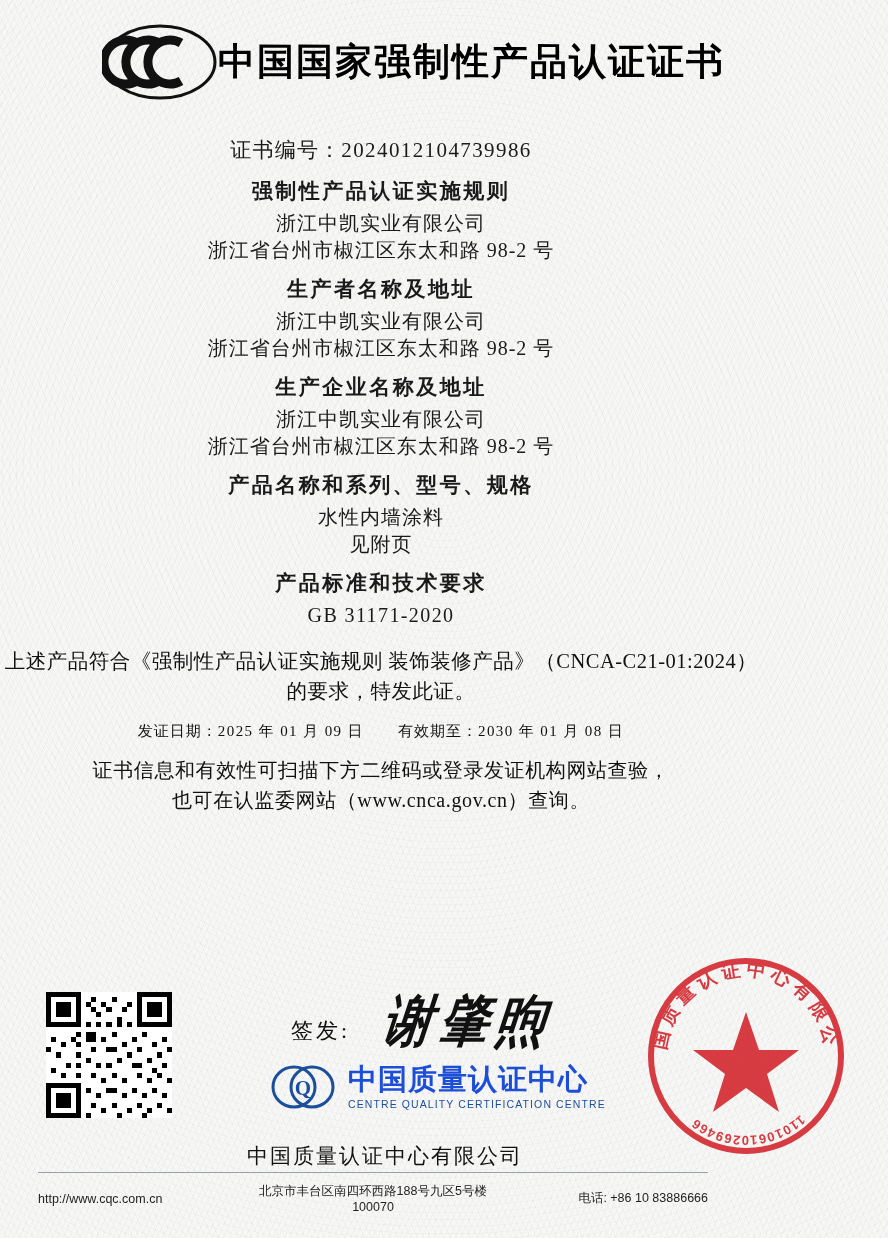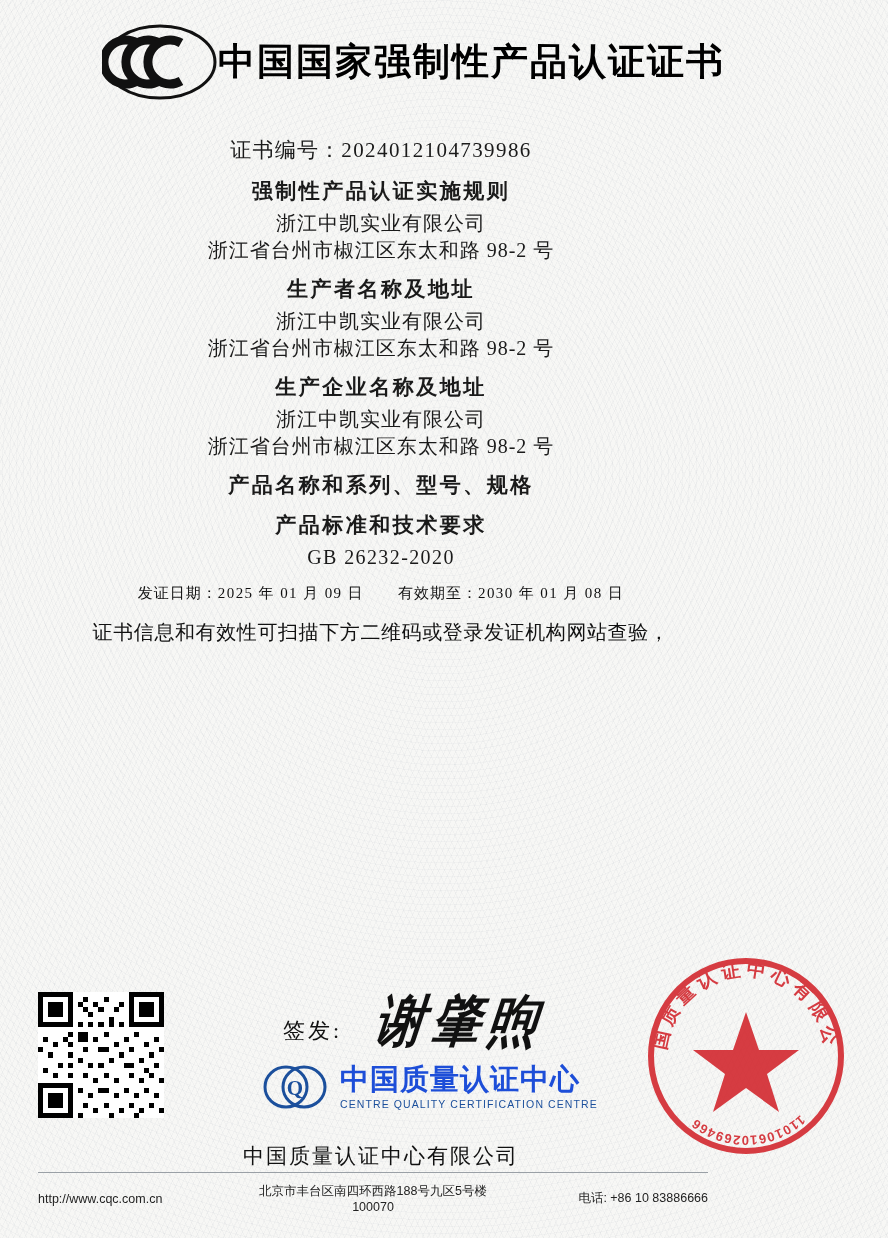--- a/index.html
+++ b/index.html
@@ -115,21 +115,21 @@
   .verify {
     font-size: 20px;
     margin-top: 16px;
     line-height: 1.5;
     letter-spacing: 0.6px;
   }
 
   
   .sign-area {
     position: absolute;
-    left: 0;
+    left: 8px;
     right: 0;
     top: 960px;
     height: 210px;
   }
   .qr {
     position: absolute;
     left: 38px;
     top: 32px;
     width: 126px;
     height: 126px;
@@ -269,34 +269,41 @@
     </div>
 
     <div class="block">
       <div class="line field-label">生产企业名称及地址</div>
       <div class="line field-value">浙江中凯实业有限公司</div>
       <div class="line field-value">浙江省台州市椒江区东太和路 98-2 号</div>
     </div>
 
     <div class="block">
       <div class="line field-label">产品名称和系列、型号、规格</div>
+      <div class="line field-value">水性内墙涂料</div>
+      <div class="line field-value">见附页</div>
     </div>
 
     <div class="block">
       <div class="line field-label">产品标准和技术要求</div>
-      <div class="line field-value mono-ish">GB 26232-2020</div>
-    </div>
-
+      <div class="line field-value mono-ish">GB 31171-2020</div>
+    </div>
+
+    <div class="statement">
+      <div>上述产品符合《强制性产品认证实施规则 装饰装修产品》（CNCA-C21-01:2024）</div>
+      <div>的要求，特发此证。</div>
+    </div>
 
     <div class="dates">
       <span>发证日期：</span><span class="mono-ish">2025 年 01 月 09 日</span><span class="gap"></span><span>有效期至：</span><span class="mono-ish">2030 年 01 月 08 日</span>
     </div>
 
     <div class="verify">
       <div>证书信息和有效性可扫描下方二维码或登录发证机构网站查验，</div>
+      <div>也可在认监委网站（www.cnca.gov.cn）查询。</div>
     </div>
   </div>
 
   <div class="sign-area">
 
     <div class="qr">
       <svg class="qr-grid" viewBox="0 0 25 25" shape-rendering="crispEdges">
         <rect width="25" height="25" fill="#ffffff"></rect>
         <g fill="#000">
 

